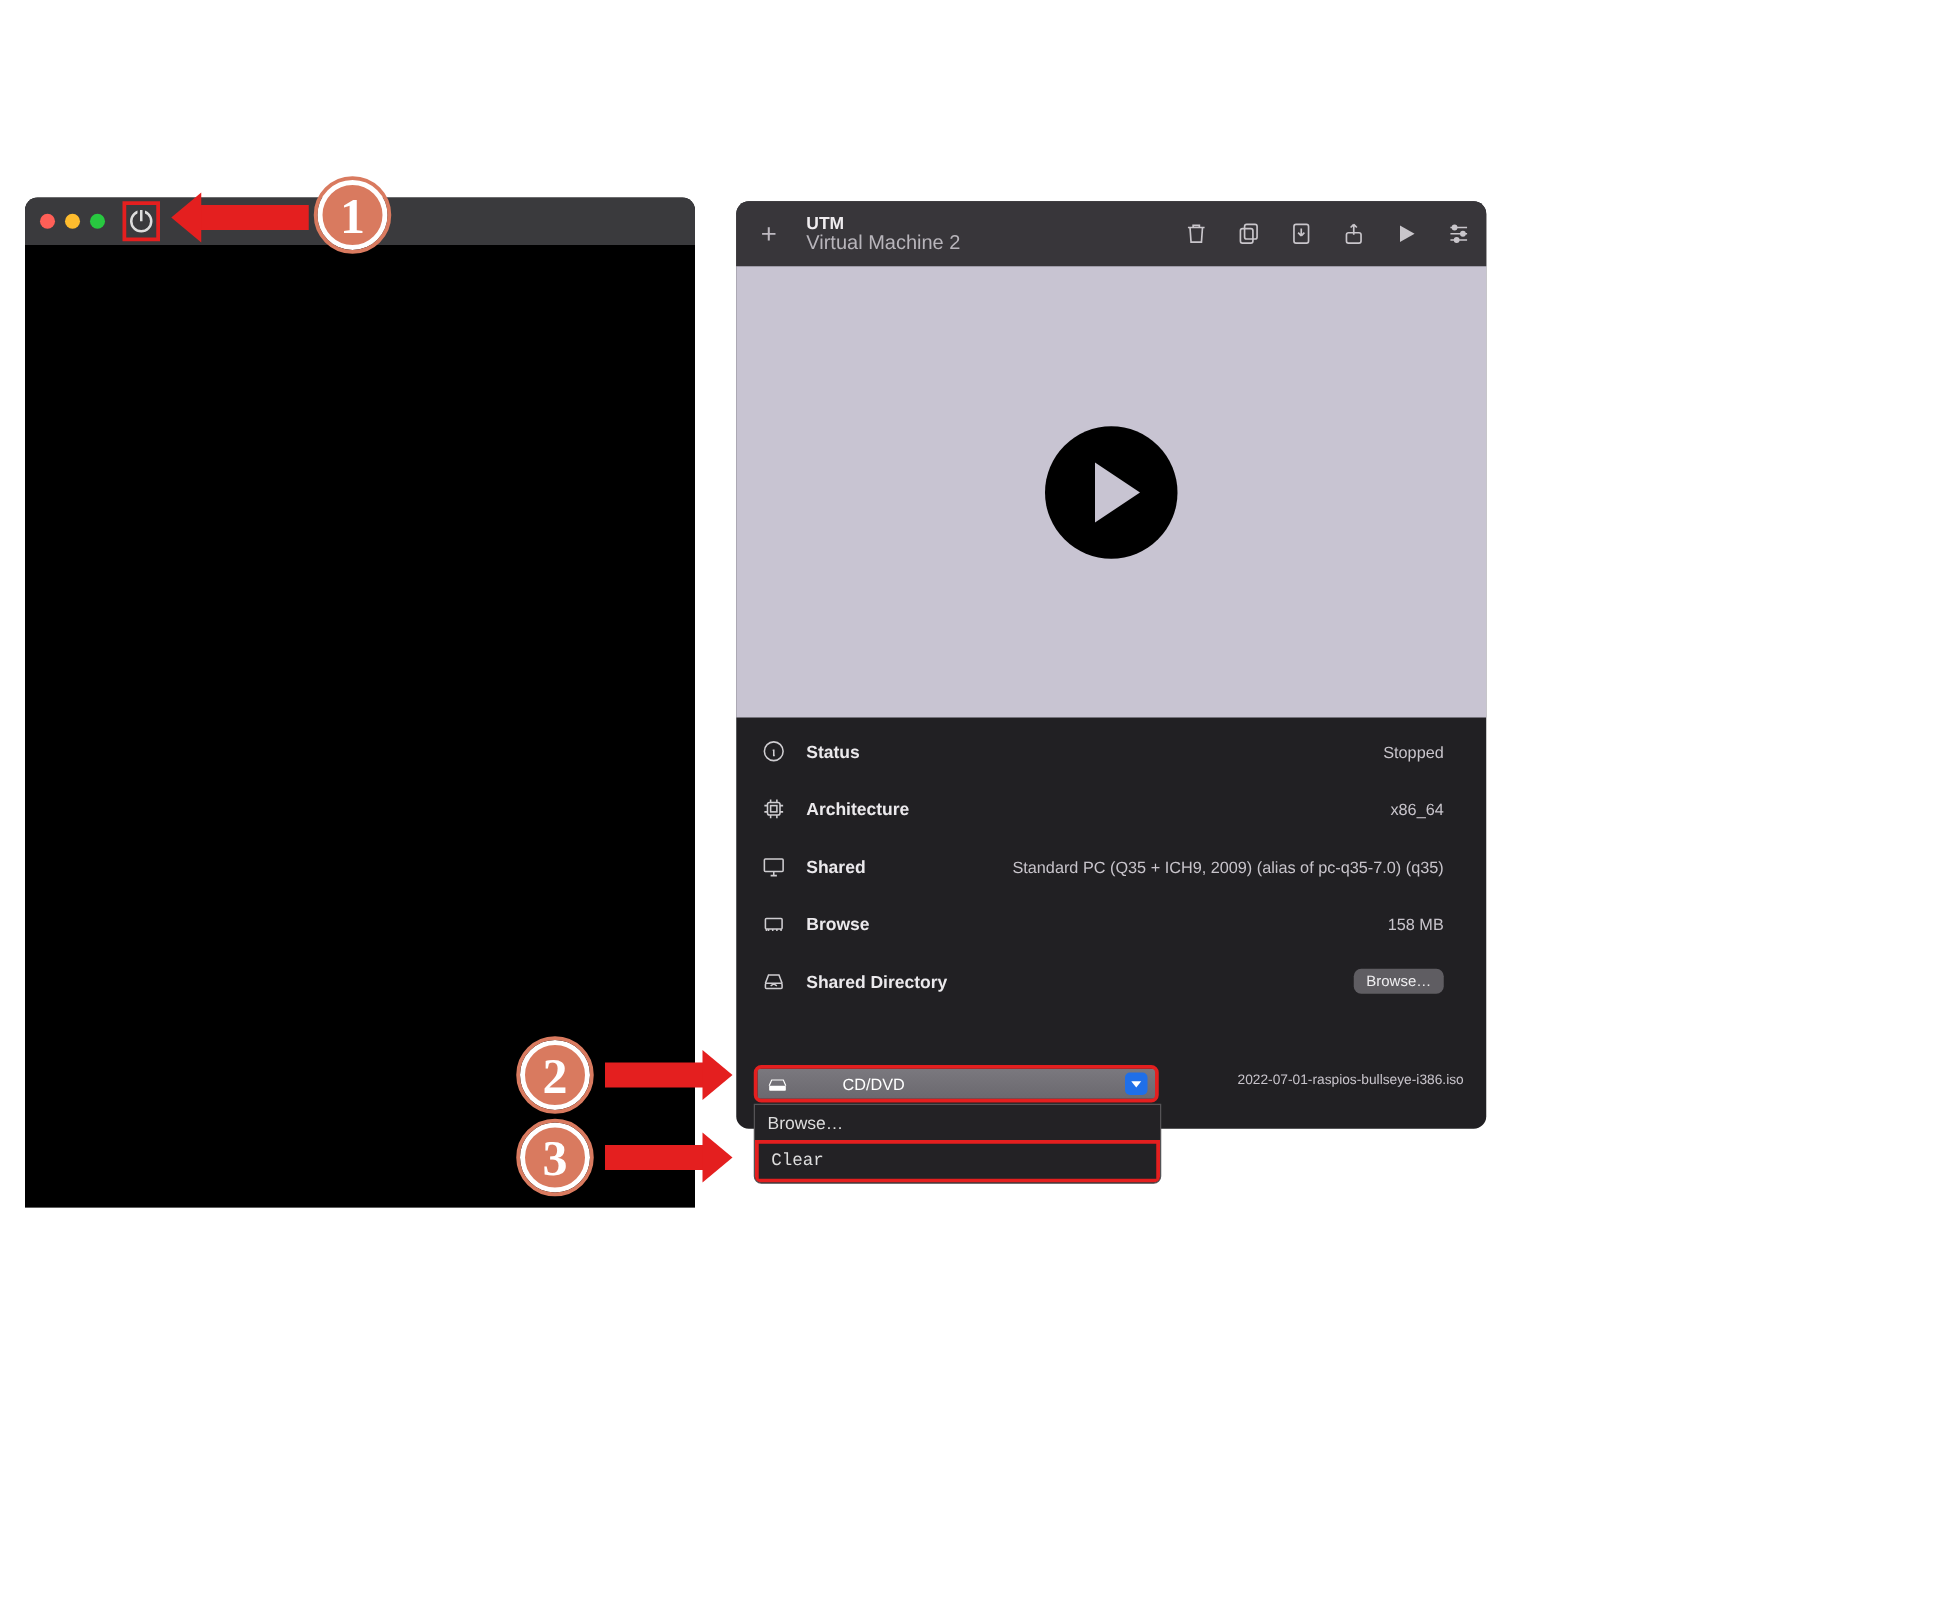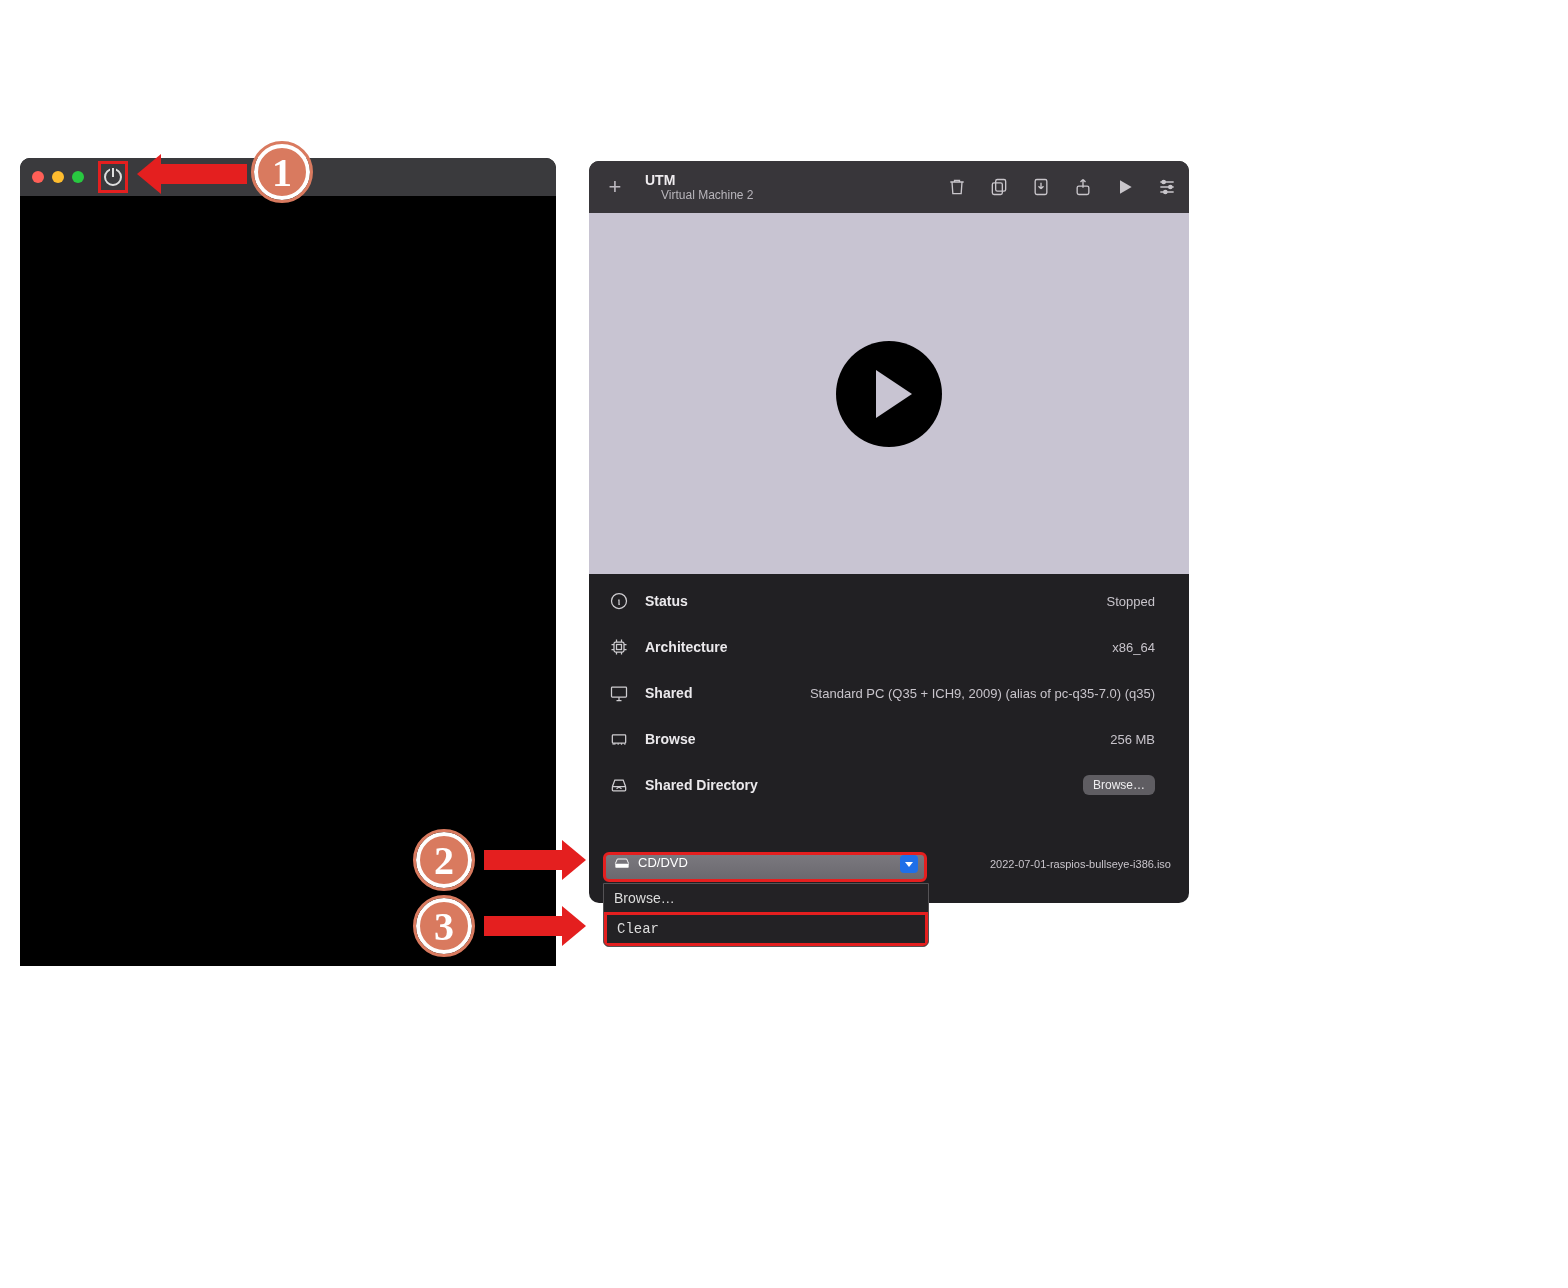--- a/index.html
+++ b/index.html
@@ -99,21 +99,21 @@
     width: 28px; height: 28px;
     color: #bdb9c0;
     font-size: 22px;
     font-weight: 300;
     display: flex;
     align-items: center;
     justify-content: center;
   }
   .r-title-stack { margin-left: 16px; display:flex; flex-direction:column; }
   .r-title { color: #efecef; font-size: 14px; font-weight: 600; }
-  .r-sub   { color: #b8b5bb; font-size: 12px; margin-left: 16px; }
+  .r-sub   { color: #b8b5bb; font-size: 16px; }
   .r-actions { margin-left: auto; display:flex; gap: 22px; align-items:center; }
   .ico { width: 20px; height: 20px; }
   .ico svg { width: 100%; height: 100%; stroke: #c9c6cb; fill: none; stroke-width: 1.6; }
   .ico.play svg { fill: #c9c6cb; stroke: none; }
 
   .preview {
     height: 361px;
     background: #c8c4d2;
     display: flex;
     align-items: center;
@@ -155,23 +155,24 @@
   .cddvd-bar {
     position: absolute;
     left: 14px;
     right: 262px;
     top: 691px;
     height: 30px;
     border: 3px solid #e41f1f;
     background: linear-gradient(#7a787e,#6b696f);
     border-radius: 6px;
     display:flex;
-    align-items:flex-start;
+    align-items:center;
     padding: 0 6px 0 8px;
     color: #fff;
+    gap: 36px;
   }
   .cddvd-icon { width:16px; height:12px; margin-right:8px; }
   .cddvd-icon svg { width:100%; height:100%; fill:#fff; }
   .cddvd-label { font-size:13px; font-weight:500; flex:1; }
   .cddvd-chev {
     width:18px; height:18px; background:#1f6fe8; border-radius:4px;
     display:flex; align-items:center; justify-content:center;
   }
   .cddvd-chev::after {
     content:""; width:0; height:0;
@@ -320,21 +321,21 @@
             </svg></span>
         <span class="row-label">Shared</span>
         <span class="row-val">Standard PC (Q35 + ICH9, 2009) (alias of pc-q35-7.0) (q35)</span>
       </div>
       <div class="row">
         <span class="row-icon"><svg viewBox="0 0 24 24">
               <rect x="4" y="7" width="16" height="10" rx="1"></rect>
               <path d="M7 17v2M11 17v2M15 17v2M19 17v2M5 17v2"></path>
             </svg></span>
         <span class="row-label">Browse</span>
-        <span class="row-val">256 MB</span>
+        <span class="row-val">158 MB</span>
       </div>
       <div class="row">
         <span class="row-icon"><svg viewBox="0 0 24 24">
               <path d="M4 14l3-8h10l3 8"></path>
               <rect x="4" y="14" width="16" height="5" rx="1"></rect>
               <path d="M9 16.5l3-2 3 2"></path>
             </svg></span>
         <span class="row-label">Shared Directory</span>
         <span class="browse-pill">Browse…</span>
       </div>

